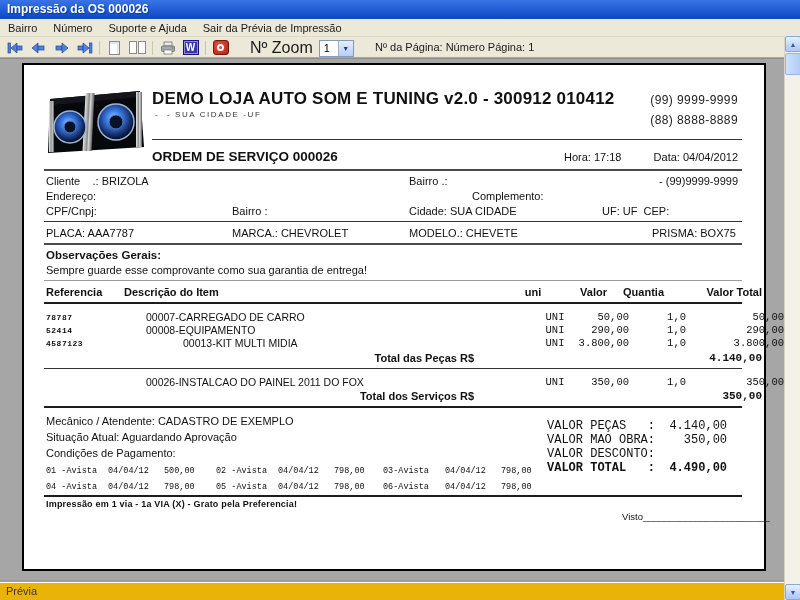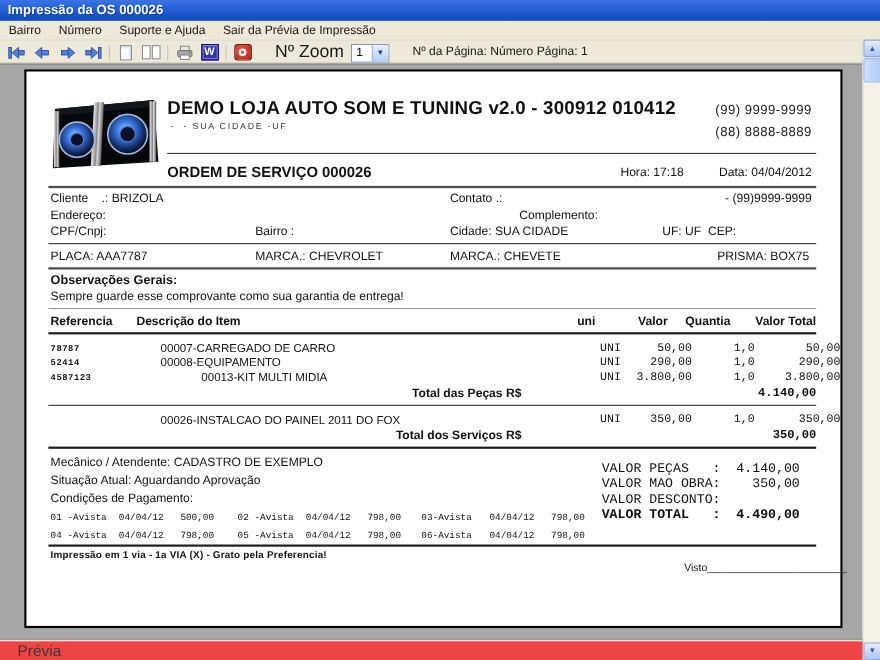--- a/index.html
+++ b/index.html
@@ -65,21 +65,21 @@
   .t11 { font-size:11px; white-space:pre; }
   .b115 { font-size:11.5px; font-weight:bold; }
 
   .th { font-size:11px; font-weight:bold; }
   .mono { font-family:"Liberation Mono", monospace; }
   .cell { font-size:10.5px; white-space:pre;margin-left:22px; }
   .ref { font-size:8px; font-weight:bold; letter-spacing:0.5px; }
   .col-uni { left:492px; width:34px; text-align:center; }
   .col-valor { left:506px; width:77px; text-align:right; }
   .col-qtd { left:588px; width:52px; text-align:right; }
-  .col-total { left:633px; width:85px; text-align:right; }
+  .col-total { left:633px; width:105px; text-align:right; }
   .tot-label { left:100px; width:350px; text-align:right; font-size:11px; font-weight:bold; }
   .tot-val { font-weight:bold; font-size:11px; }
 
   .valores { left:523px; font-size:12px; white-space:pre; line-height:14px; }
   .pay { font-size:8.5px; white-space:pre; display:flex; }
   .pay span { position:static; display:inline-block; }
   .pay .pn { width:62px; } .pay .pd { width:56px; } .pay .pv { width:46px; }
 
   .note { left:22px; top:434px; font-size:9px; font-weight:bold; letter-spacing:0.2px; }
   .visto { left:598px; top:446px; font-size:9.5px; white-space:pre; }
@@ -92,22 +92,22 @@
      border:1px solid #89a7dd; border-radius:2px; font-size:7px; color:#3a56a0;
      display:flex; align-items:center; justify-content:center; cursor:pointer; }
   .sbtn.up { top:0; }
   .sbtn.down { bottom:0; }
   .sthumb { position:absolute; left:0; top:17px; width:16px; height:22px;
      background:linear-gradient(90deg,#cfdffc,#b3cbf8); border:1px solid #9ab4ea;
      border-radius:2px; cursor:grab; }
 
   
   .statusbar { position:absolute; left:0; bottom:0; width:784px; height:18px;
-     background:#ef4444; border-top:1px solid #fff; box-shadow:0 -2px 0 #9f9d93;
-     font-size:14px; color:#3a3a3a; line-height:17px; padding-left:16px; }
+     background:#eab308; border-top:1px solid #fff; box-shadow:0 -2px 0 #9f9d93;
+     font-size:11px; color:#3a3a3a; line-height:17px; padding-left:6px; }
 
   svg { position:static; }
 </style>
 </head>
 <body>
 
 <div class="window">
 
   <div class="titlebar">
     <span>Impressão da OS 000026</span>
@@ -221,33 +221,33 @@
       <div class="phone" style="top:28px;">(99) 9999-9999</div>
       <div class="phone" style="top:48px;">(88) 8888-8889</div>
       <div class="line" style="left:128px; width:590px; top:74px;"></div>
 
       <div class="order-title">ORDEM DE SERVIÇO 000026</div>
       <div class="hora">Hora: 17:18</div>
       <div class="data">Data: 04/04/2012</div>
       <div class="line thick" style="top:104px;"></div>
 
       <div class="t11" style="left:22px; top:110px;">Cliente    .: BRIZOLA</div>
-      <div class="t11" style="left:385px; top:110px;">Contato .:</div>
+      <div class="t11" style="left:385px; top:110px;">Bairro .:</div>
       <div class="t11" style="right:26px; top:110px; text-align:center;">- (99)9999-9999</div>
       <div class="t11" style="left:22px; top:125px;">Endereço:</div>
       <div class="t11" style="left:448px; top:125px;">Complemento:</div>
       <div class="t11" style="left:22px; top:140px;">CPF/Cnpj:</div>
       <div class="t11" style="left:208px; top:140px;">Bairro :</div>
       <div class="t11" style="left:385px; top:140px;">Cidade: SUA CIDADE</div>
       <div class="t11" style="left:578px; top:140px;">UF: UF  CEP:</div>
       <div class="line" style="top:156px;"></div>
 
       <div class="t11" style="left:22px; top:162px;">PLACA: AAA7787</div>
       <div class="t11" style="left:208px; top:162px;">MARCA.: CHEVROLET</div>
-      <div class="t11" style="left:385px; top:162px;">MARCA.: CHEVETE</div>
+      <div class="t11" style="left:385px; top:162px;">MODELO.: CHEVETE</div>
       <div class="t11" style="left:628px; top:162px;">PRISMA: BOX75</div>
       <div class="line thick" style="top:178px;"></div>
 
       <div class="b115" style="left:22px; top:184px;">Observações Gerais:</div>
       <div class="t11" style="left:22px; top:199px;">Sempre guarde esse comprovante como sua garantia de entrega!</div>
       <div class="line lite" style="top:215px;"></div>
 
       <div class="th" style="left:22px; top:221px;">Referencia</div>
       <div class="th" style="left:100px; top:221px;">Descrição do Item</div>
       <div class="th col-uni" style="top:221px;">uni</div>

